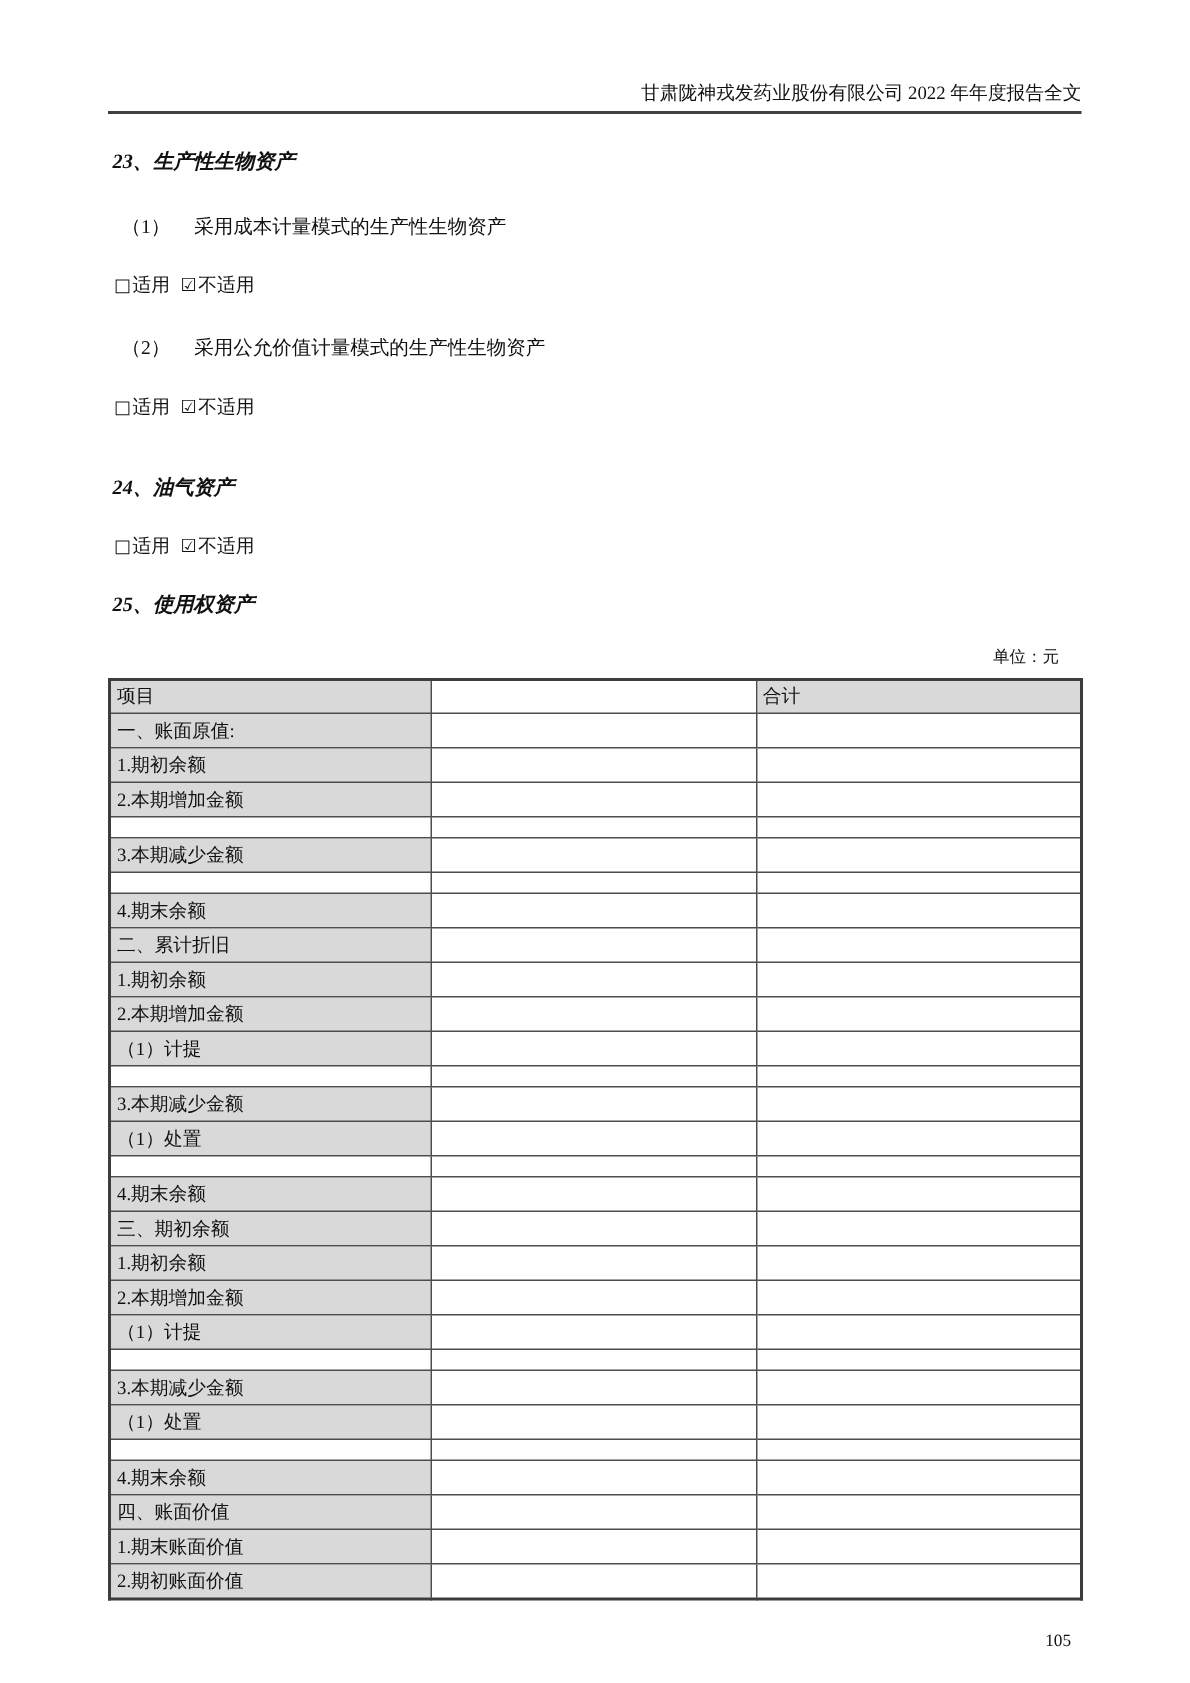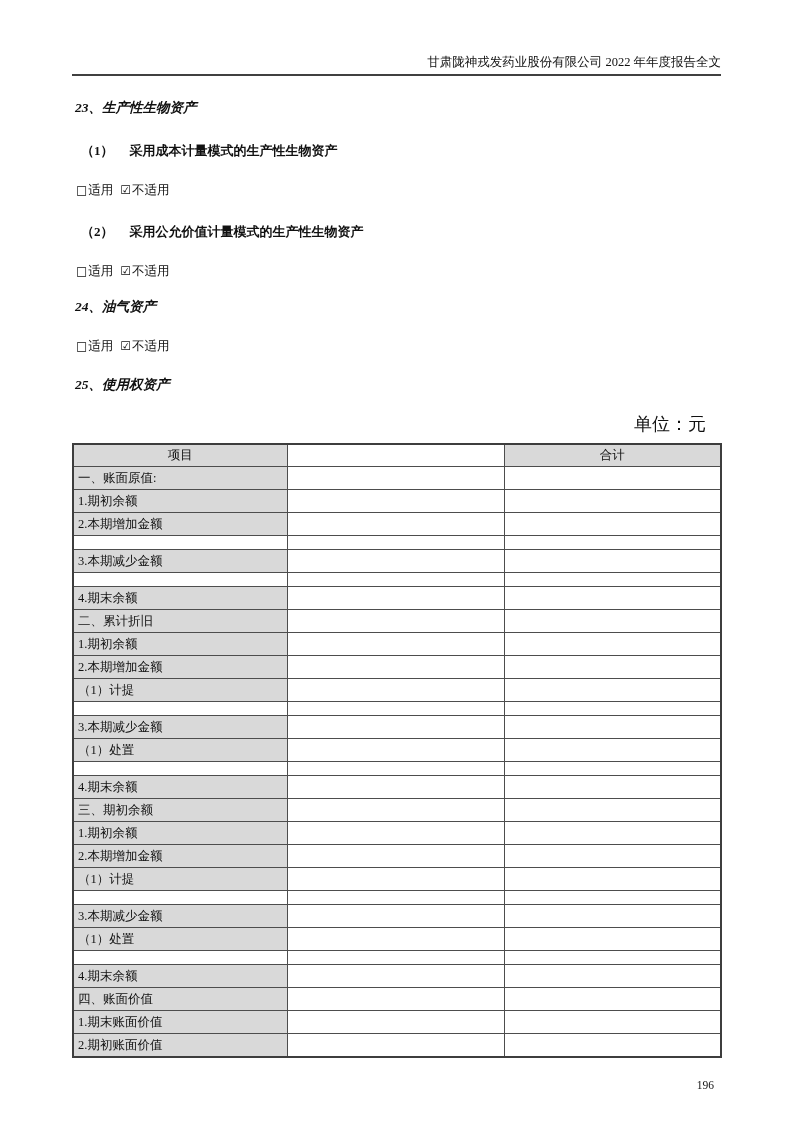--- a/index.html
+++ b/index.html
@@ -18,46 +18,46 @@
     line-height: 15px;
     padding-bottom: 4px;
     border-bottom: 2px solid #404040;
   }
 
   .h2 {
     font-size: 13.5px; font-weight: bold;
     line-height: 16px; margin: 0; padding-left: 3px; font-style: italic;
   }
   .h3 {
-    font-size: 13px; font-weight: bold;
+    font-size: 13px; font-weight: normal;
     line-height: 16px; margin: 0; padding-left: 9px;
   }
   .h3 .hnum { margin-right: 16px; }
 
   .s23  { margin-top: 24px; }
   .s231 { margin-top: 27px; }
   .cb1  { margin-top: 26px; }
   .s232 { margin-top: 26px; }
   .cb2  { margin-top: 25px; }
-  .s24  { margin-top: 20px; }
+  .s24  { margin-top: 38px; }
   .cb3  { margin-top: 23px; }
   .s25  { margin-top: 23px; }
 
   .cbline {
     font-size: 12.5px; line-height: 15px;
     padding-left: 4px;
     margin-top: 24px;
   }
   .cbline .cb { margin-right: 7px; }
   .cbline .glyph { margin-right: 1px; font-family: "DejaVu Sans", sans-serif; font-size: 12px; }
 
   .unit {
     margin-top: 19px;
     text-align: right;
-    font-size: 18px;
+    font-size: 11px;
     padding-right: 15px;
   }
 
   table.assets {
     margin-top: 7px;
     border-collapse: collapse;
     table-layout: fixed;
     width: 648px;
     border: 2px solid #3d3d3d;
   }
@@ -65,21 +65,21 @@
     border: 1px solid #4d4d4d;
     font-size: 12.5px;
     padding: 0 4px;
     height: 22px;
     line-height: 22px;
     white-space: nowrap;
     overflow: hidden;
   }
   table.assets thead td { height: 21px; line-height: 21px; }
   td.shade { background: #d9d9d9; }
-  td.center { text-align: center; }
+  td.center { text-align: left; }
   tr.blank td { height: 13px; line-height: 13px; background: #ffffff; }
   td.ind0 { padding-left: 7px; }
   td.ind1 { padding-left: 33px; }
   td.ind2 { padding-left: 58px; }
 
   .pagenum {
     margin-top: 21px;
     text-align: right;
     font-size: 11.5px;
     padding-right: 7px;
@@ -272,15 +272,15 @@
           <td class=""></td>
         </tr>
         <tr>
           <td class="shade ind1">2.期初账面价值</td>
           <td class=""></td>
           <td class=""></td>
         </tr>
       </tbody>
   </table>
 
-  <div class="pagenum">196</div>
+  <div class="pagenum">105</div>
 
 </div>
 
 </body></html>

